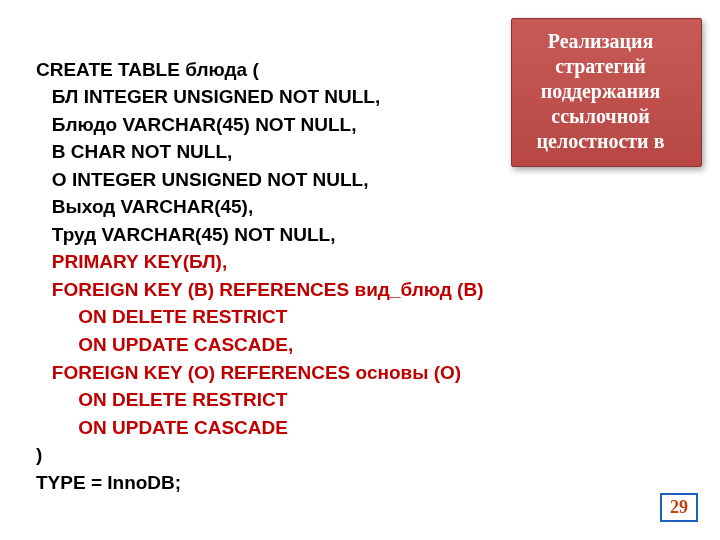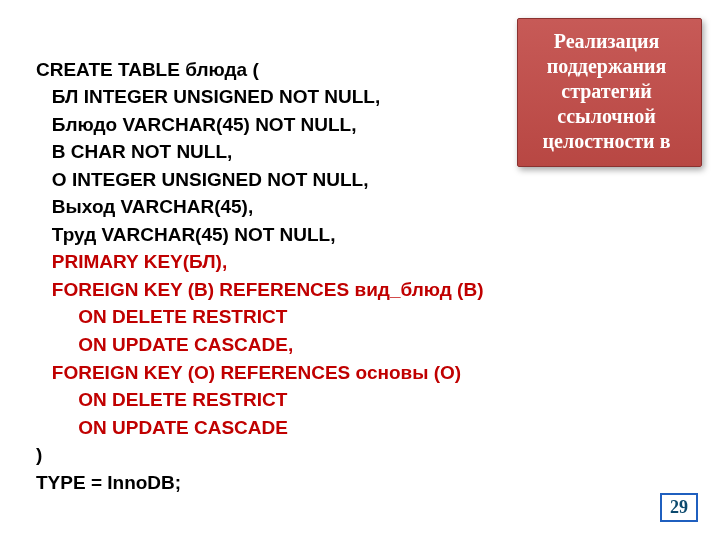--- a/index.html
+++ b/index.html
@@ -30,34 +30,34 @@
     width: 165px;
     background: #c0504d;
     background: linear-gradient(#c75a57, #b84743);
     border: 1px solid #8a3230;
     border-radius: 2px;
     color: #ffffff;
     font-family: "Times New Roman", Times, serif;
     font-size: 20px;
     font-weight: bold;
     text-align: center;
-    padding: 10px 12px 12px 6px;
+    padding: 10px 18px 12px 6px;
     box-shadow: 2px 3px 6px rgba(0,0,0,0.35);
   }
   .callout div { line-height: 1.25; }
   .page-num {
     position: absolute;
     right: 22px;
     bottom: 18px;
     border: 2px solid #1f5fbf;
     padding: 2px 8px;
     font-family: "Times New Roman", Times, serif;
     font-size: 18px;
     font-weight: bold;
-    color: #0c4a6e;
+    color: #c2410c;
     background: #ffffff;
   }
 </style>
 </head>
 <body>
 
 <div class="code-block">
 <span>CREATE TABLE блюда (</span>
 <span>   БЛ INTEGER UNSIGNED NOT NULL,</span>
 <span>   Блюдо VARCHAR(45) NOT NULL,</span>
@@ -71,19 +71,19 @@
 <span class="red">        ON UPDATE CASCADE,</span>
 <span class="red">   FOREIGN KEY (О) REFERENCES основы (О)</span>
 <span class="red">        ON DELETE RESTRICT</span>
 <span class="red">        ON UPDATE CASCADE</span>
 <span>)</span>
 <span>TYPE = InnoDB;</span>
 </div>
 
 <div class="callout">
   <div>Реализация</div>
+  <div>стратегий</div>
   <div>поддержания</div>
-  <div>стратегий</div>
   <div>ссылочной</div>
   <div>целостности в</div>
 </div>
 
 <div class="page-num">29</div>
 
 </body></html>

